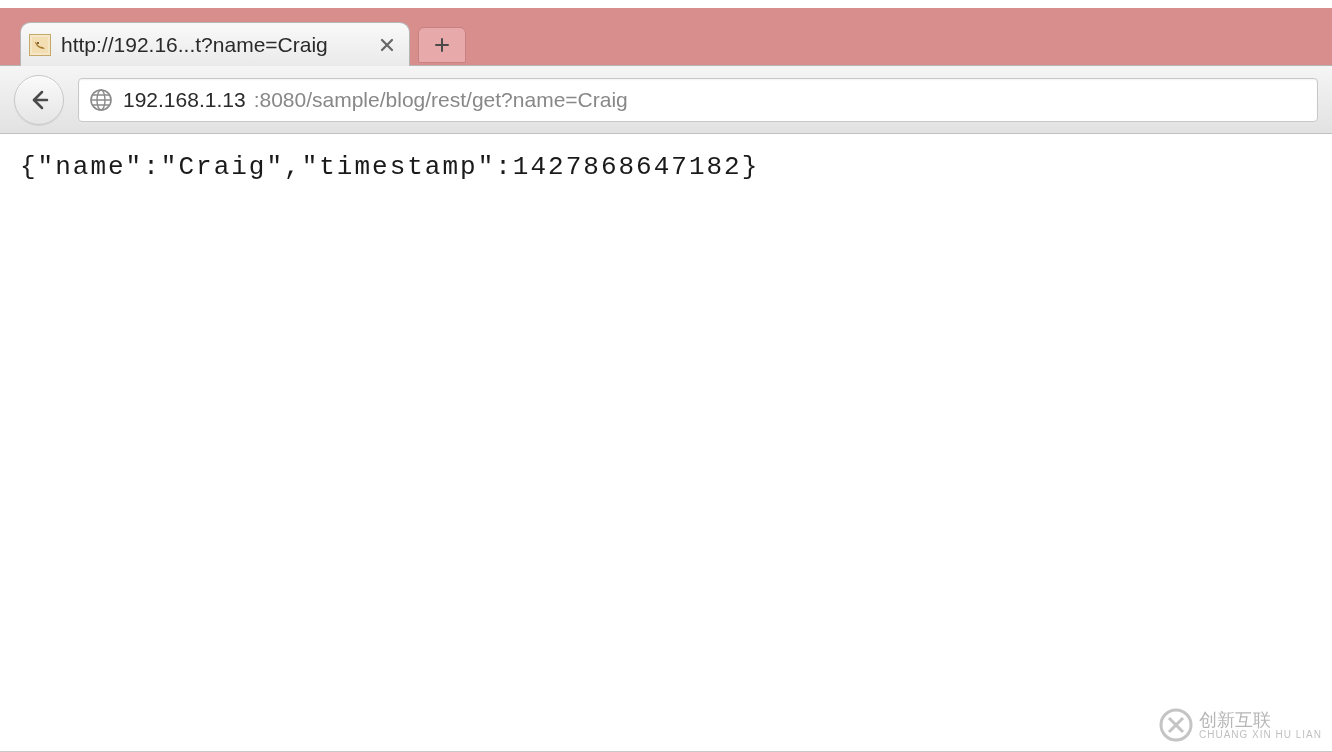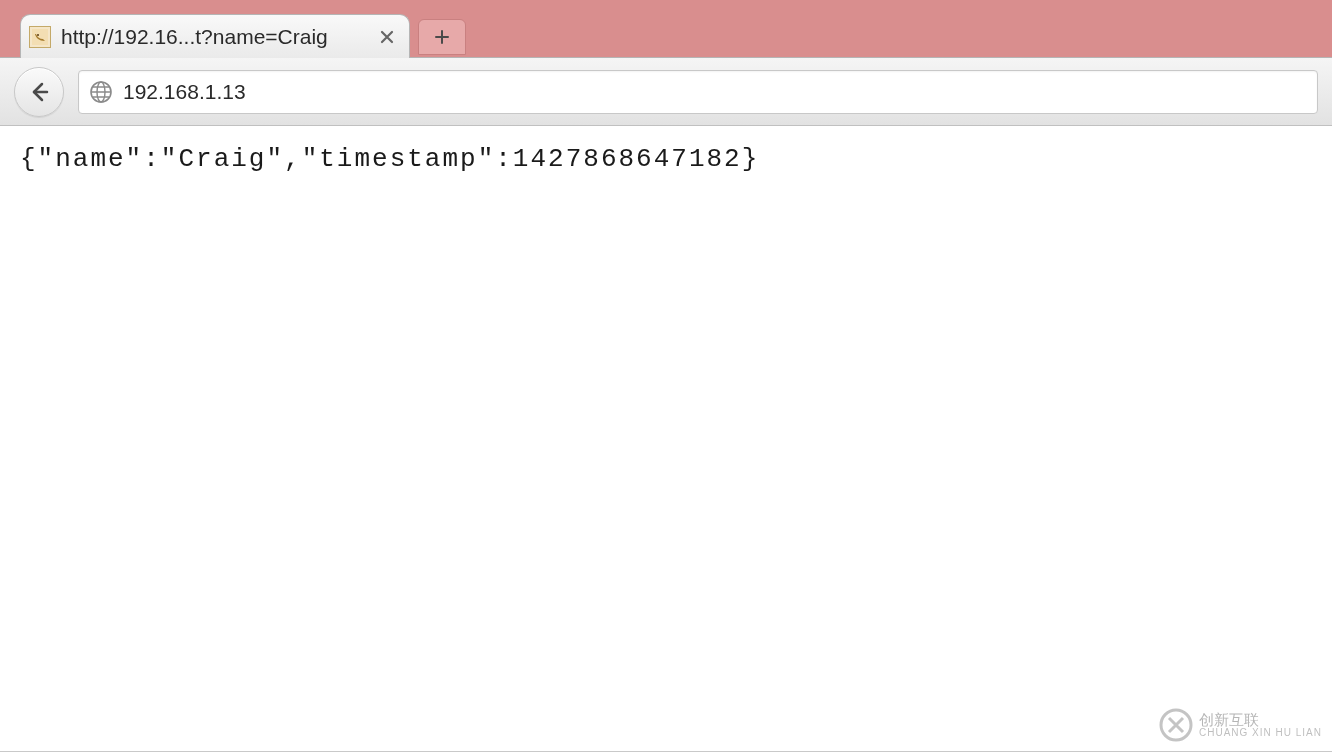--- a/index.html
+++ b/index.html
@@ -11,20 +11,21 @@
       overflow: hidden;
       position: relative;
     }
     .tab-strip {
       height: 58px;
       background: #d98e8e;
       display: flex;
       align-items: flex-end;
       padding-left: 20px;
       border-bottom: 1px solid #b5b5b5;
+      margin-top: 8px;
     }
     .tab {
       height: 44px;
       background: linear-gradient(to bottom, #f9f9f9, #eaeaea);
       border: 1px solid #b5b5b5;
       border-bottom: none;
       border-top-left-radius: 10px;
       border-top-right-radius: 10px;
       padding: 0 12px 0 8px;
       display: flex;
@@ -140,21 +141,21 @@
       display: flex;
       align-items: center;
       gap: 6px;
       opacity: 0.5;
       z-index: 10;
     }
     .watermark-logo {
       width: 34px; height: 34px;
       display:flex;align-items:center;justify-content:center;
     }
-    .watermark-text { font-size: 15px; color: #6e6e6e; line-height:1; }
+    .watermark-text { font-size: 18px; color: #6e6e6e; line-height:1; }
     .watermark-sub { font-size: 10px; color: #808080; letter-spacing:1px; }
     .bottom-border {
       position:absolute; left:0; right:0; bottom:0; height:1px; background:#c9c9c9;
     }
   </style>
 </head>
 <body>
 
 <div class="tab-strip">
   <div class="tab">
@@ -188,20 +189,21 @@
   </div>
   <div class="url-bar">
     <span class="globe-icon">
       <svg width="24" height="24" viewBox="0 0 24 24">
         <circle cx="12" cy="12" r="10" fill="none" stroke="#8a8a8a" stroke-width="1.6"></circle>
         <ellipse cx="12" cy="12" rx="4" ry="10" fill="none" stroke="#8a8a8a" stroke-width="1.4"></ellipse>
         <path d="M2 12 L22 12 M3.5 7 L20.5 7 M3.5 17 L20.5 17" stroke="#8a8a8a" stroke-width="1.4"></path>
       </svg>
     </span>
     <span class="url-host">192.168.1.13</span>
+      <span class="url-path">:8080/sample/blog/rest/get?name=Craig</span>
   </div>
 </div>
 
 <div class="content">{"name":"Craig","timestamp":1427868647182}</div>
 
 <div class="watermark">
   <span class="watermark-logo">
     <svg width="34" height="34" viewBox="0 0 34 34">
       <circle cx="17" cy="17" r="15" fill="none" stroke="#8a8a8a" stroke-width="3"></circle>
       <path d="M10 10 L24 24 M24 10 L10 24" stroke="#8a8a8a" stroke-width="3"></path>

